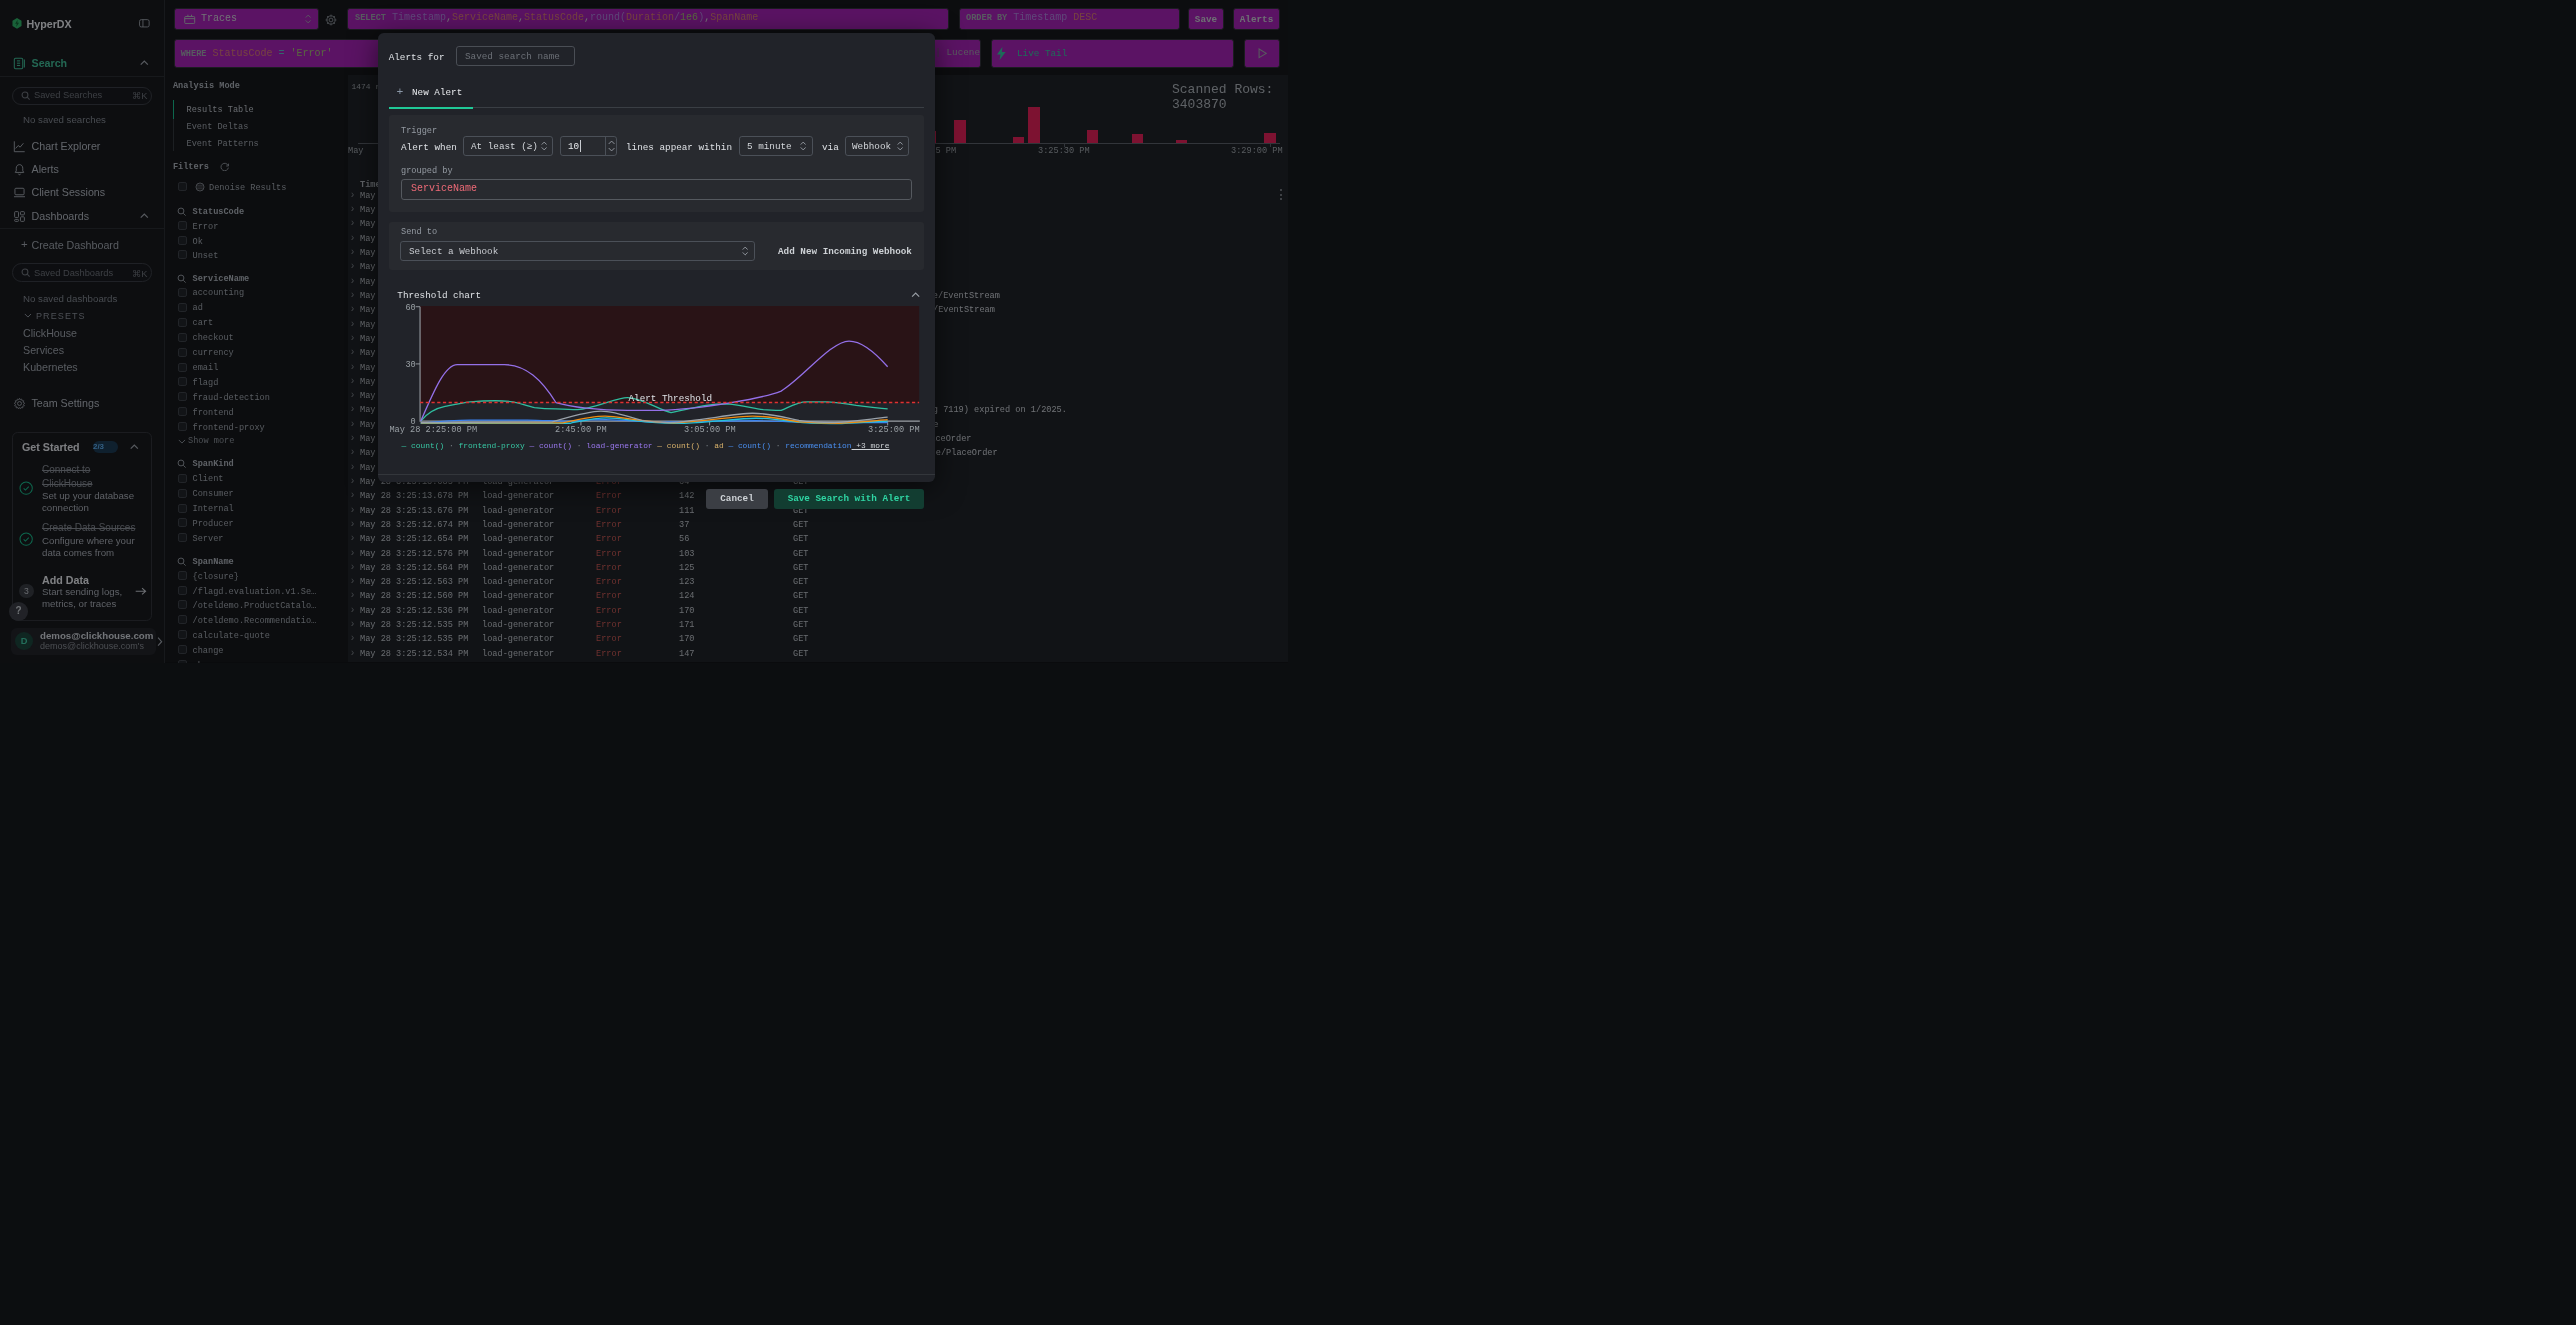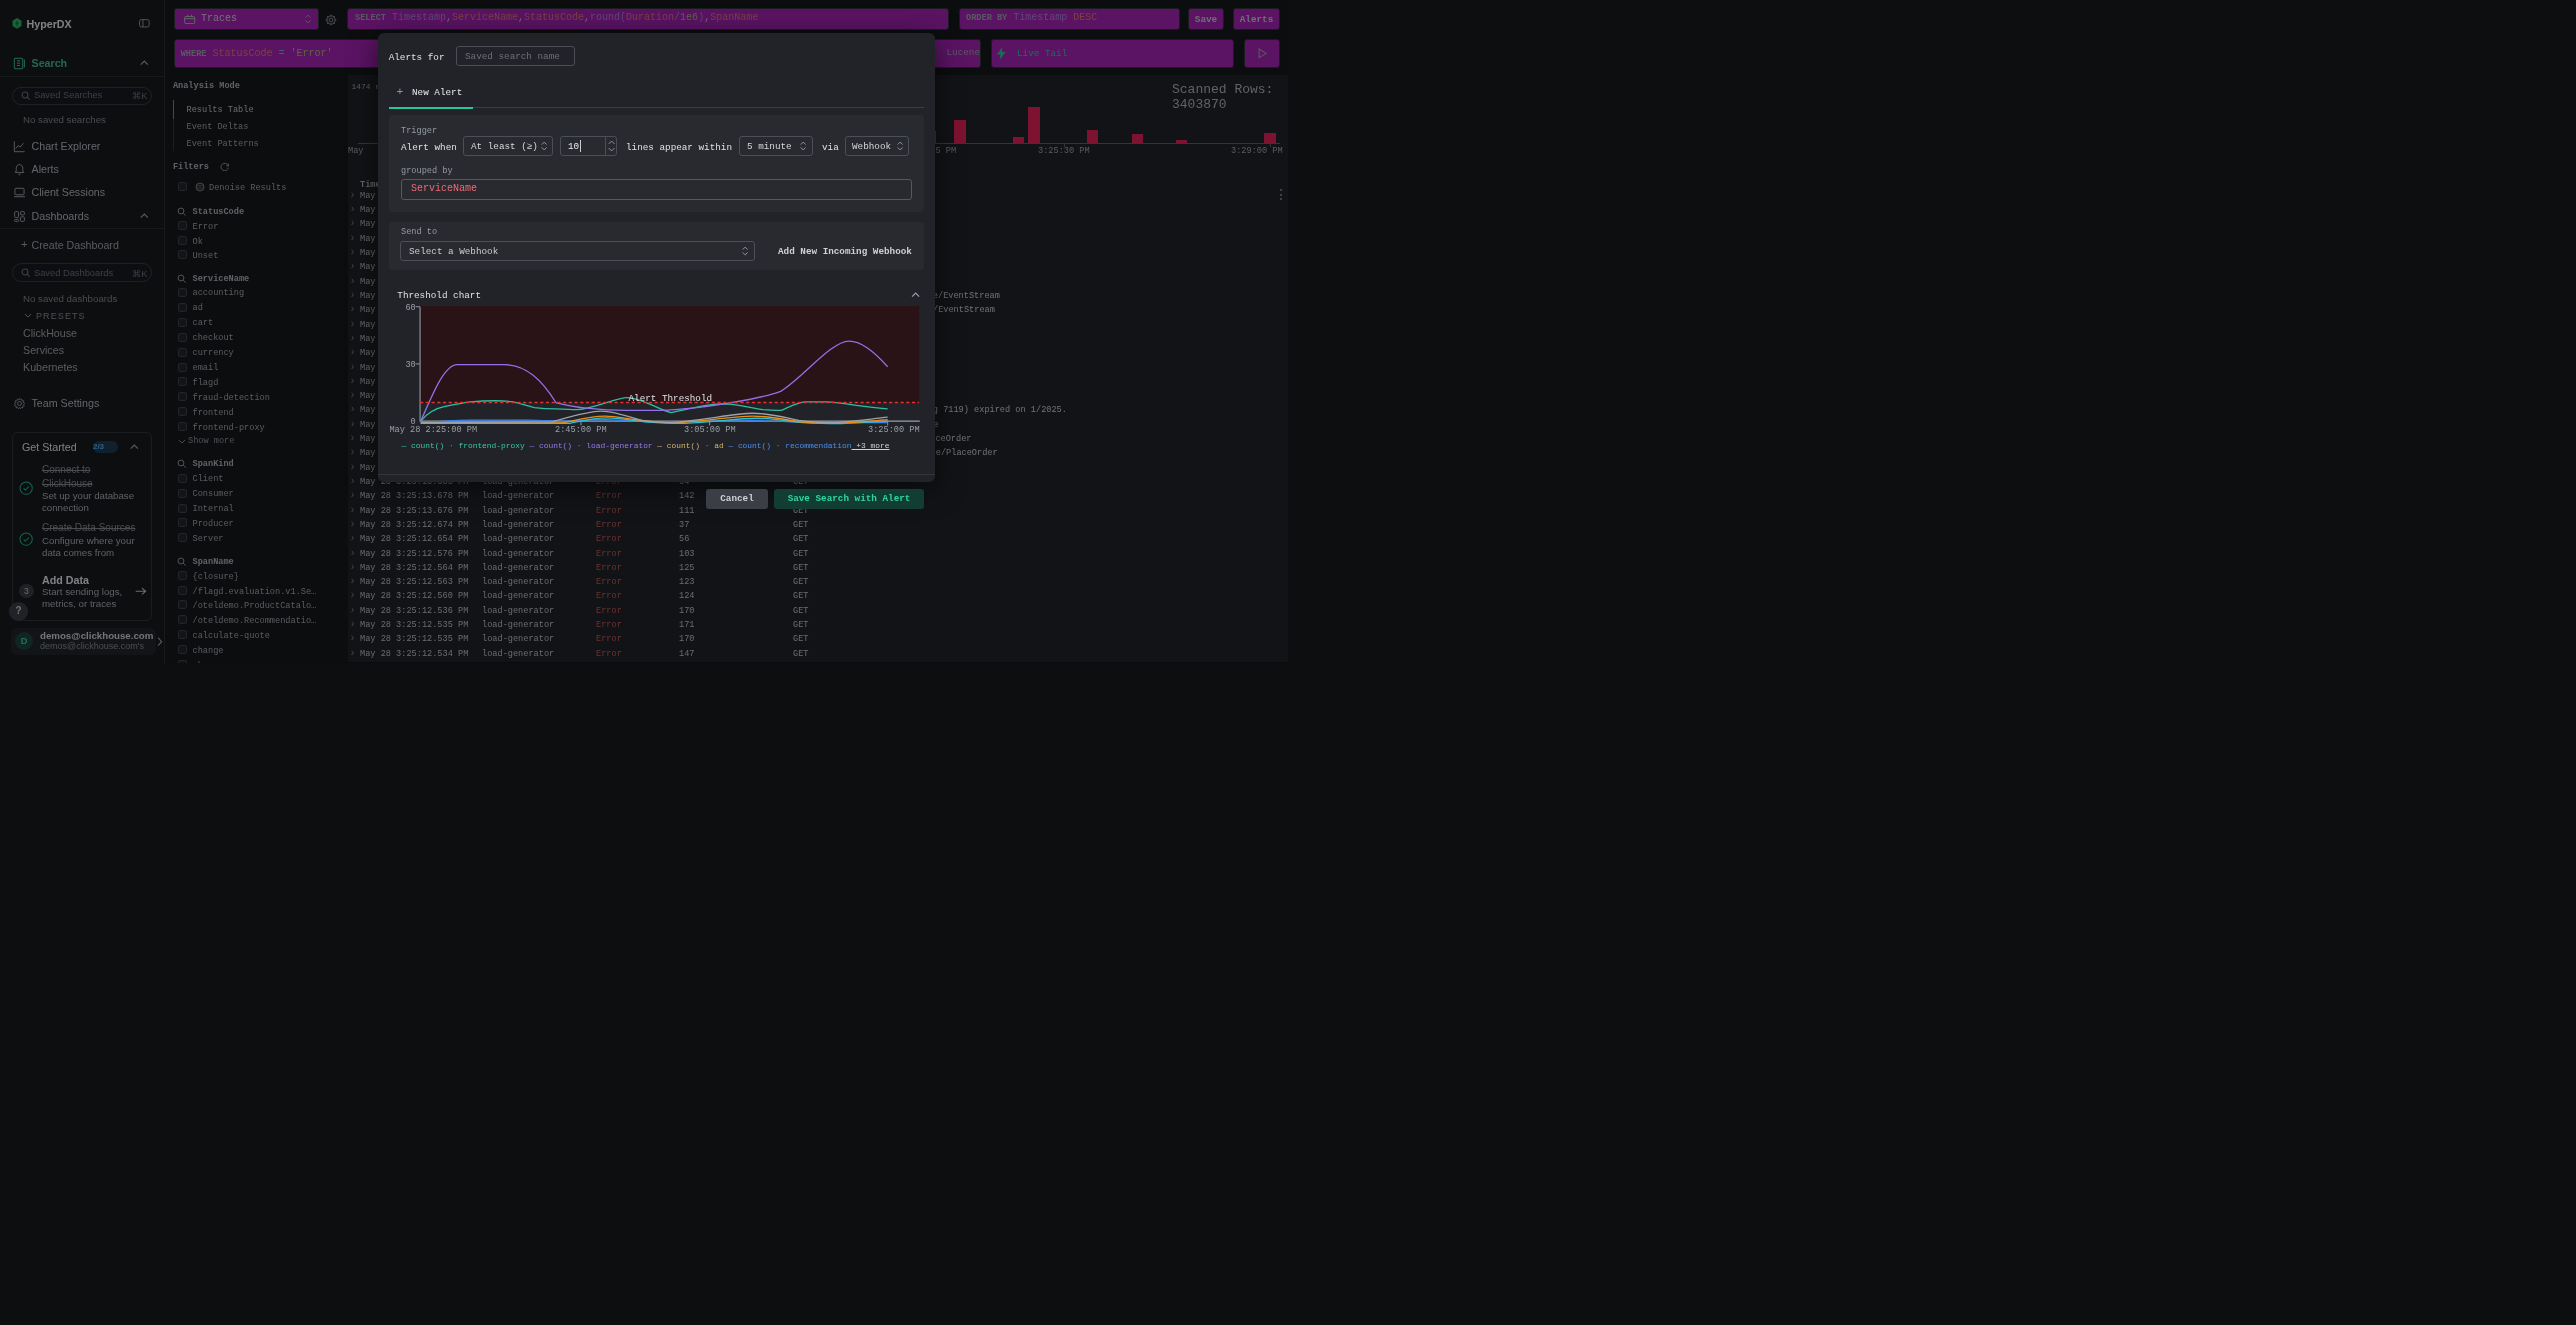--- a/index.html
+++ b/index.html
@@ -141,21 +141,21 @@
     <div class="abs sans" style="left:23px;top:344px;font-size:10.7px;color:#9aa0a7">Services</div>
     <div class="abs sans" style="left:23px;top:361px;font-size:10.7px;color:#9aa0a7">Kubernetes</div>
 
     <svg class="sideicon" style="top:397px" viewBox="0 0 20 20" fill="none" stroke="#9aa0a7" stroke-width="1.4">
       <circle cx="10" cy="10" r="3"></circle>
       <path d="M10 1.8 L11 4.2 L13.5 3.2 L13.8 5.9 L16.6 5.8 L15.6 8.3 L18.2 9.6 L16 11.2 L17.6 13.6 L14.9 14 L15.1 16.8 L12.6 15.9 L11.6 18.3 L10 16.2 L8.4 18.3 L7.4 15.9 L4.9 16.8 L5.1 14 L2.4 13.6 L4 11.2 L1.8 9.6 L4.4 8.3 L3.4 5.8 L6.2 5.9 L6.5 3.2 L9 4.2 Z" stroke-width="1.1"></path>
     </svg>
     <div class="sideitem" style="top:397px">Team Settings</div>
 
     <div class="abs" style="left:12px;top:432px;width:140px;height:189px;border:0.7px solid #2b2e33;border-radius:5.7px"></div>
-    <div class="abs sans" style="left:22px;top:441px;font-size:10.7px;font-weight:normal;color:#dfe2e6">Get Started</div>
+    <div class="abs sans" style="left:22px;top:441px;font-size:10.7px;font-weight:bold;color:#dfe2e6">Get Started</div>
     <div class="abs sans" style="left:93px;top:441px;width:25px;height:12px;border-radius:6.4px;background:#15344d;color:#57a8e8;font-size:7.9px;font-weight:bold;text-align:left;line-height:12px">2/3</div>
     <svg class="abs" style="left:130px;top:444px" width="8.6" height="5.7" viewBox="0 0 12 8" fill="none" stroke="#9aa0a7" stroke-width="1.7">
       <path d="M1 6.5 L6 1.5 L11 6.5"></path>
     </svg>
 
     <svg class="abs" style="left:19.3px;top:481px" width="14.3" height="14.3" viewBox="0 0 20 20" fill="none" stroke="#12b886" stroke-width="1.4">
       <circle cx="10" cy="10" r="8.6"></circle>
       <path d="M6.5 10.2 L9 12.7 L13.7 8"></path>
     </svg>
     <div class="abs sans" style="left:42px;top:463px;width:93px;font-size:10px;line-height:13.6px;color:#82878e;text-decoration:line-through">Connect to ClickHouse</div>

